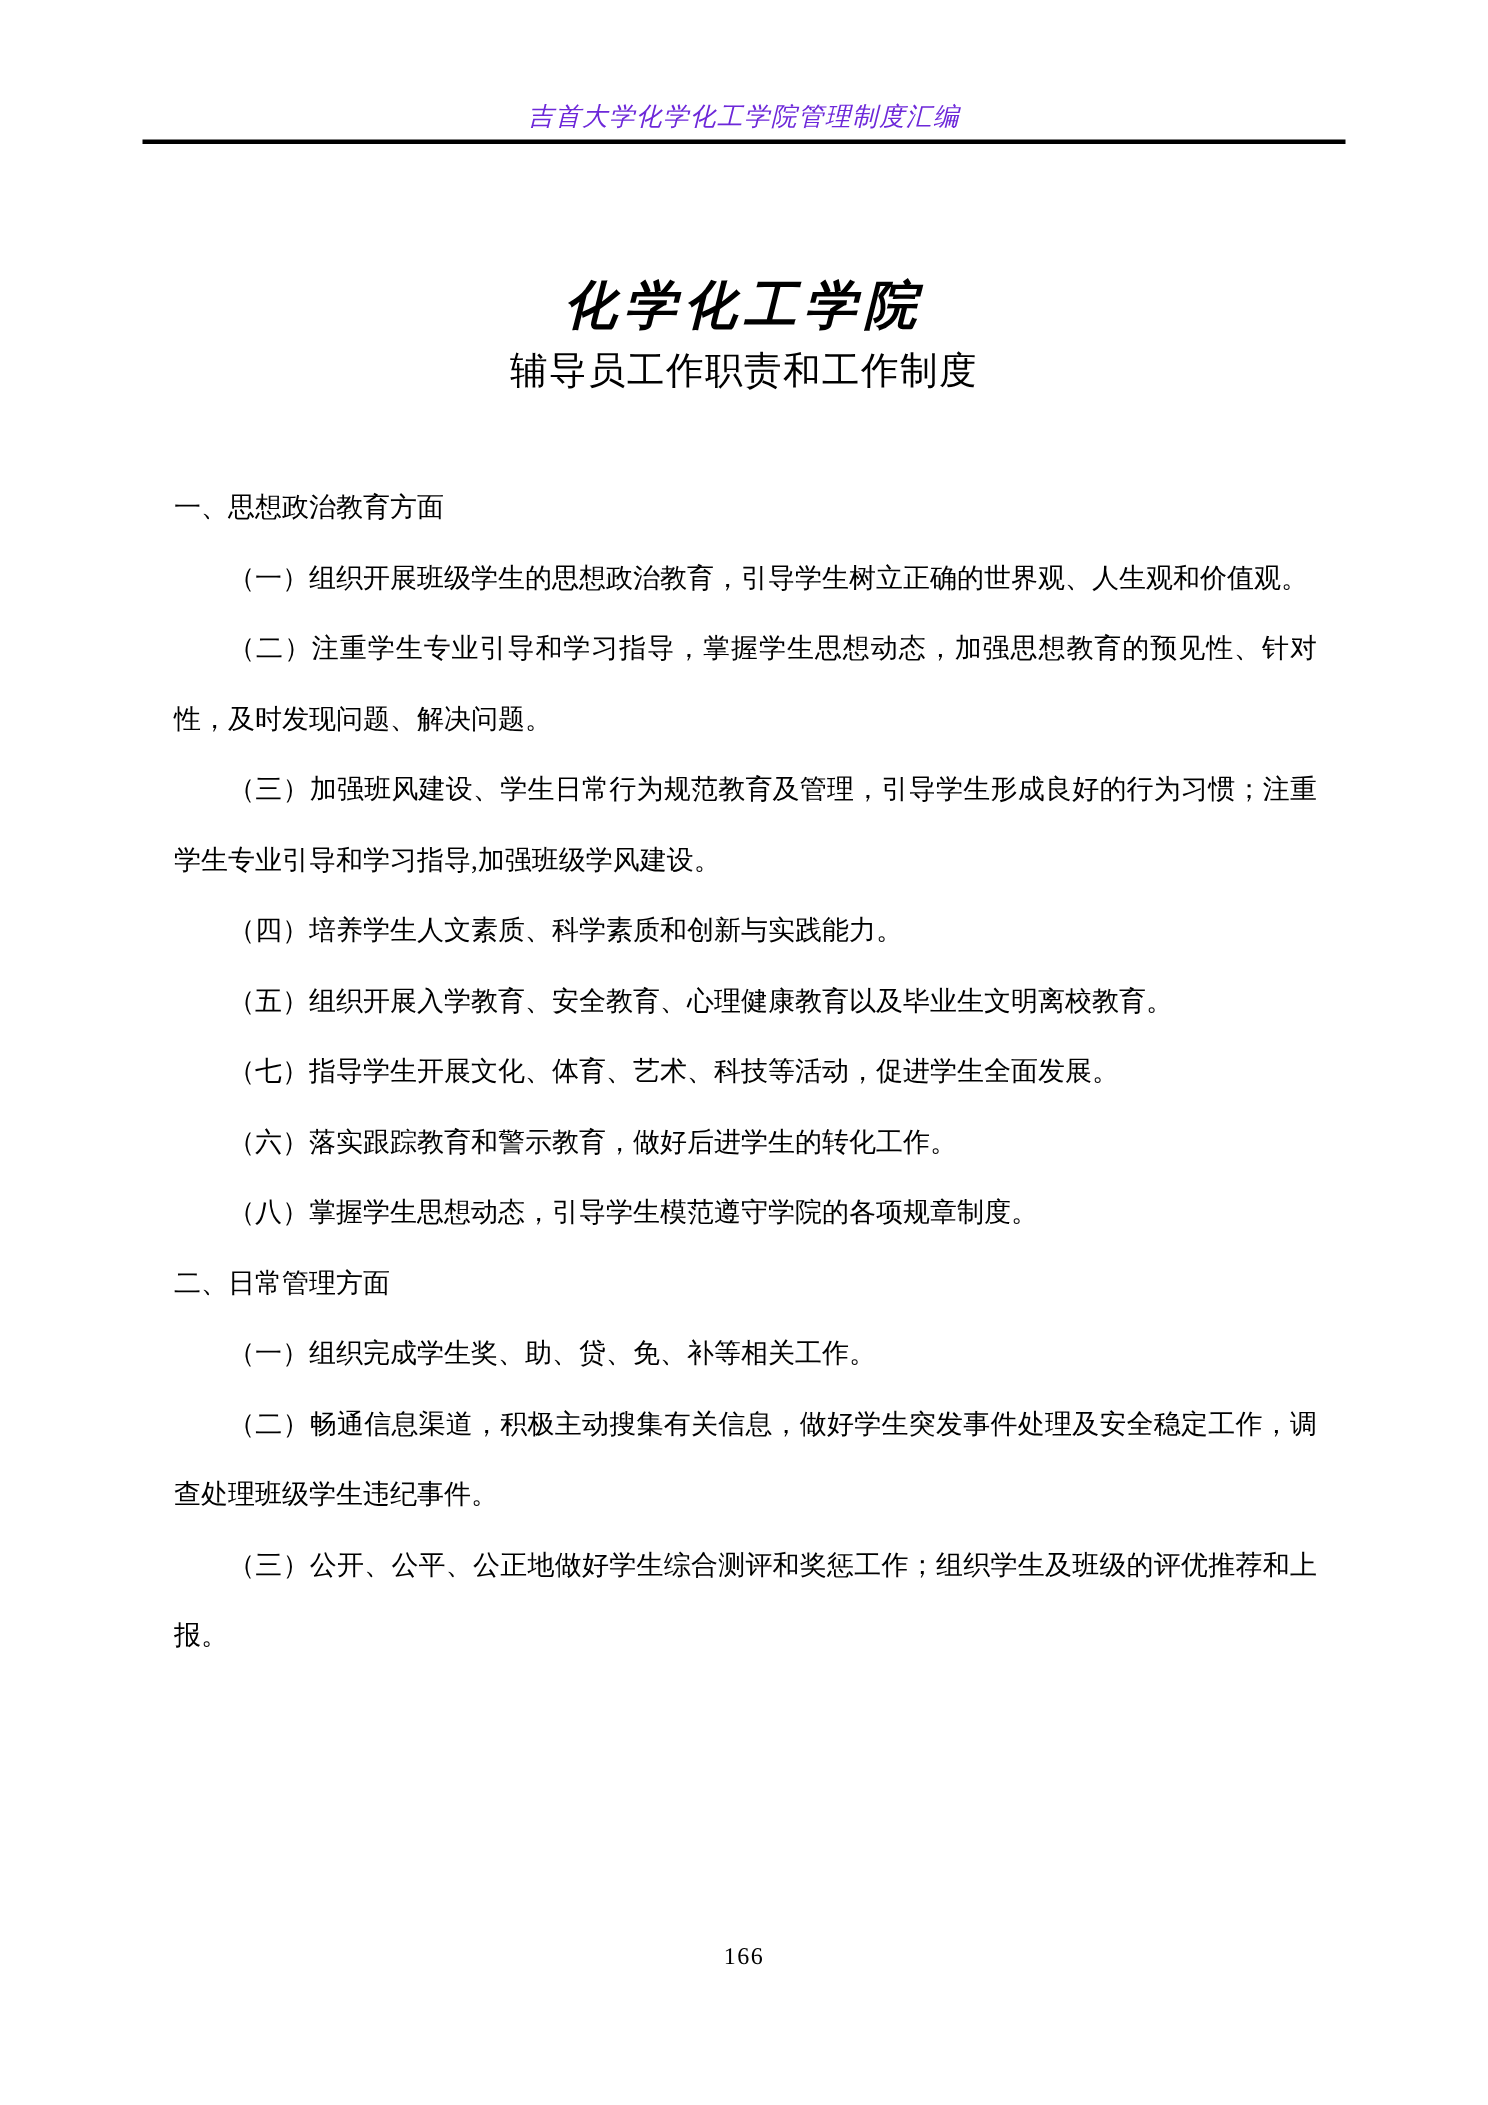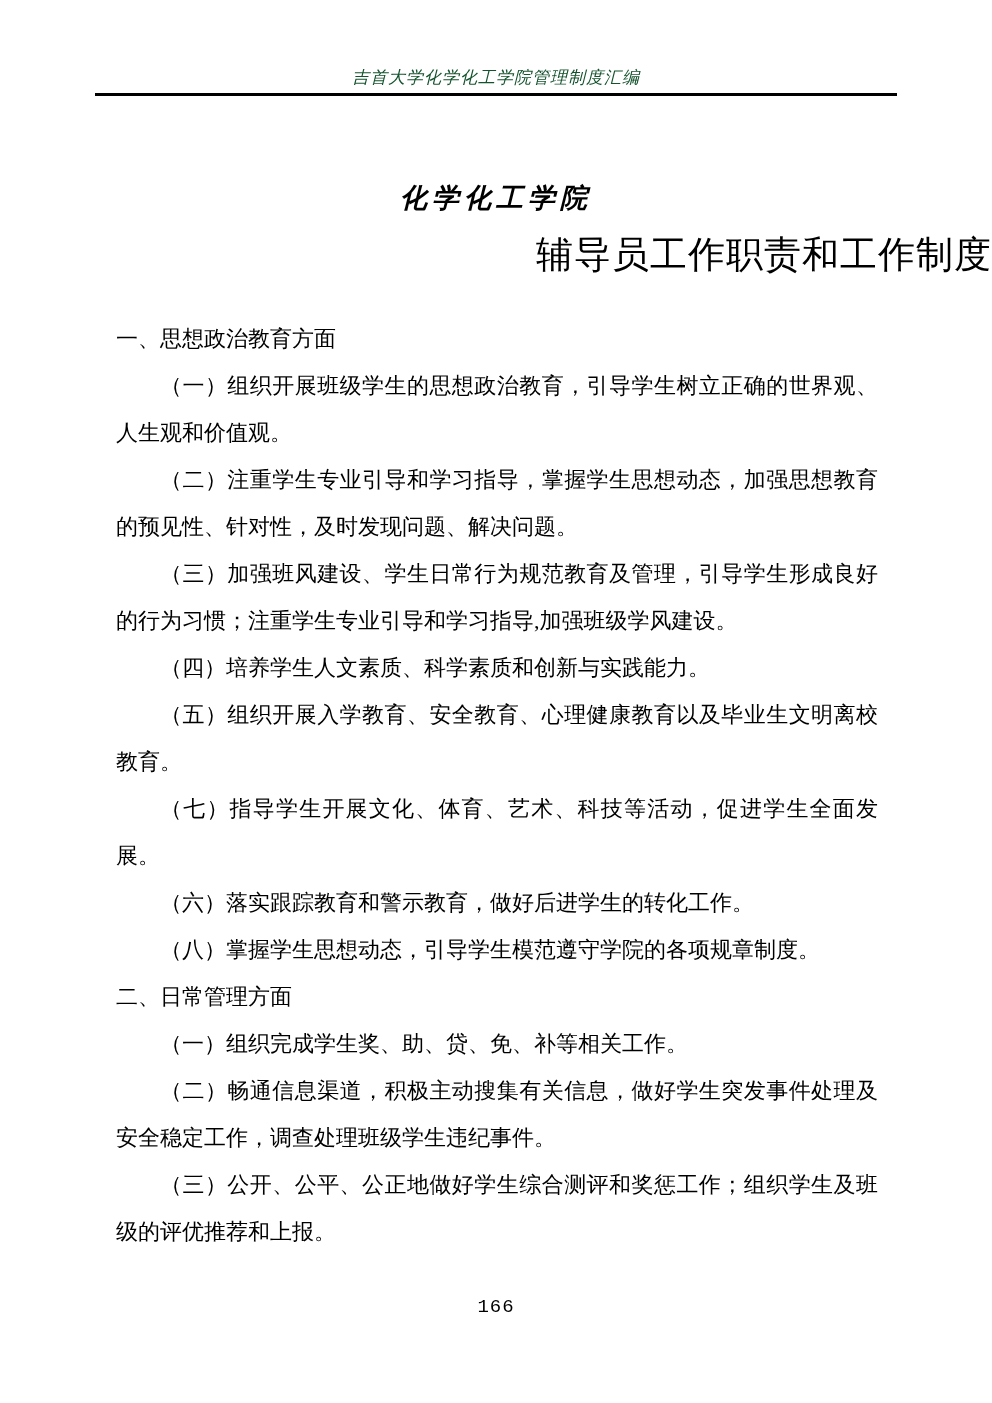--- a/index.html
+++ b/index.html
@@ -19,78 +19,77 @@
   }
   .running-header {
     position: absolute;
     top: 66px;
     left: 0;
     width: 100%;
     text-align: center;
     font-size: 17px;
     font-style: italic;
     letter-spacing: 1px;
-    color: #14532d;
+    color: #6d28d9;
   }
   .header-rule {
     position: absolute;
     top: 93px;
     left: 95px;
     width: 802px;
     height: 3px;
     background: #000000;
   }
   .doc-title {
     position: absolute;
     top: 180px;
     left: 0;
     width: 100%;
     text-align: center;
-    font-size: 27px;
+    font-size: 35px;
     font-weight: bold;
     font-style: italic;
     letter-spacing: 5px;
   }
   .doc-subtitle {
     position: absolute;
     top: 230px;
     left: 0;
     width: 100%;
-    text-align: right;
-    font-size: 37px;
+    text-align: center;
+    font-size: 25px;
     letter-spacing: 1px;
   }
   .body-text {
     position: absolute;
     top: 315px;
     left: 116px;
     width: 762px;
-    font-size: 22px;
+    font-size: 18px;
     line-height: 47px;
     text-align: justify;
   }
   .body-text p {
     margin: 0;
     padding: 0;
   }
   .section-heading {
     text-indent: 0;
   }
   .para {
     text-indent: 2em;
   }
   .page-number {
     position: absolute;
     top: 1296px;
     left: 0;
     width: 100%;
     text-align: center;
-    font-size: 19px;
+    font-size: 16px;
     letter-spacing: 1px;
-    font-family: Liberation Mono, monospace;
   }
 </style>
 </head>
 <body>
 
 <div class="page">
 
   <div class="running-header">吉首大学化学化工学院管理制度汇编</div>
 
   <div class="header-rule"></div>

